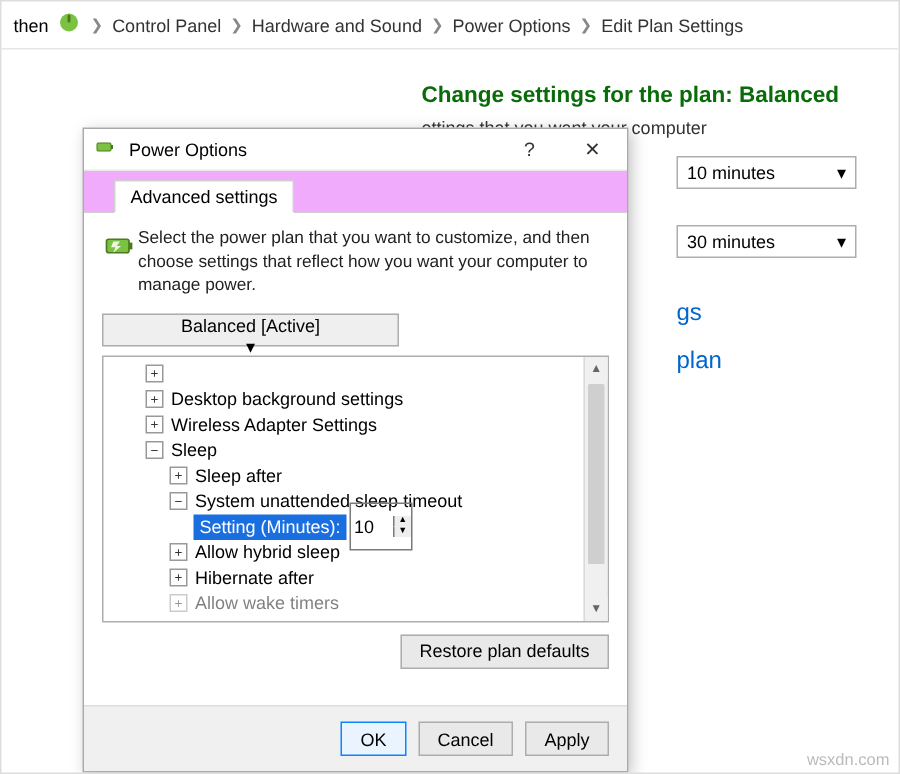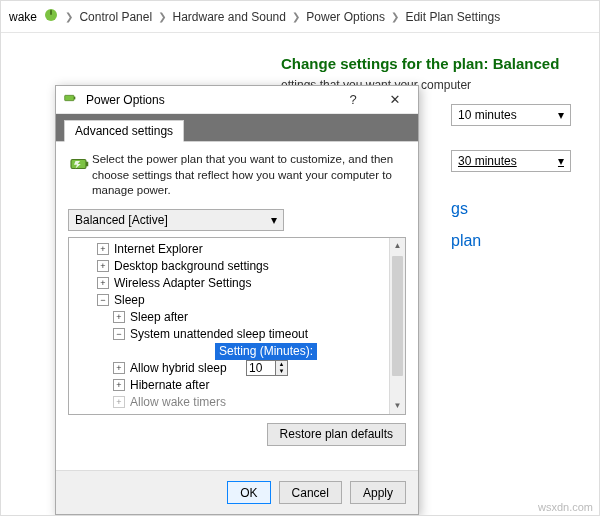--- a/index.html
+++ b/index.html
@@ -19,38 +19,38 @@
 .bgrow { display: flex; align-items: center; gap: 10px; margin: 12px 0 0 170px; }
 .select { display: inline-flex; align-items: center; justify-content: space-between; width: 120px; height: 22px; border: 1px solid #adadad; background: #fff; padding: 0 6px; font-size: 12px; }
 .linkblue { color: #0066cc; margin-left: 170px; margin-top: 28px; font-size: 16px; }
 
 
 .dlg { position: absolute; left: 54px; top: 84px; width: 364px; height: 430px; background: #fff; border: 1px solid #aaa; box-shadow: 2px 2px 10px rgba(0,0,0,0.25); }
 .titlebar { display: flex; align-items: center; gap: 8px; height: 28px; padding: 0 6px; background: #fff; border-bottom: 1px solid #e8e8e8; }
 .titlebar .tspacer { flex: 1; }
 .tbtn { width: 34px; height: 22px; display: flex; align-items: center; justify-content: center; color: #333; font-size: 13px; }
 
-.tabstrip { display: flex; align-items: flex-end; border-bottom: 1px solid #d0d0d0; padding: 6px 8px 0; background: #737373; }
+.tabstrip { display: flex; align-items: flex-end; border-bottom: 1px solid #d0d0d0; padding: 6px 20px 0; background: #f0abfc; }
 .tab { border: 1px solid #d0d0d0; border-bottom: 1px solid #fff; background: #fff; padding: 3px 10px; font-size: 12px; margin-bottom: -1px; }
 
 .body { padding: 10px 12px; }
 .intro { display: flex; align-items: flex-start; margin-bottom: 10px; }
 .intro .txt { font-size: 11.5px; line-height: 1.35; color: #222; }
-.planselect { display:inline-flex; align-items:center; justify-content:space-between; width: 216px; height: 22px; border: 1px solid #adadad; background: #efefef; padding: 0 6px; font-size: 12px; margin-bottom: 6px; }
+.planselect { display:inline-flex; align-items:center; justify-content:space-between; width: 198px; height: 22px; border: 1px solid #adadad; background: #efefef; padding: 0 6px; font-size: 12px; margin-bottom: 6px; flex-direction: column; }
 
 .tree-wrap { position: relative; }
 .tree { border: 1px solid #adadad; height: 178px; overflow: hidden; padding: 3px 2px; font-size: 12px; line-height: 17px; white-space: nowrap; }
 .tree .ln { height: 17px; display: flex; align-items: center; }
 .tree .ind1 { padding-left: 26px; }
 .tree .ind2 { padding-left: 42px; }
-.tree .ind3 { padding-left: 58px; flex-direction: column; }
+.tree .ind3 { padding-left: 58px; }
 .expander { width: 12px; height: 12px; border: 1px solid #999; display: inline-flex; align-items: center; justify-content: center; font-size: 9px; line-height: 9px; margin-right: 5px; background: #fff; color: #333; }
 .linkspan { color: #0066cc; margin-left: 4px; }
 .selbox { background: #1a6fe0; color: #fff; padding: 0 4px; display: inline-block; }
-.spin { display: inline-flex; align-items: center; border: 1px solid #7a7a7a; height: 16px; margin-left: 2px; }
+.spin { display: inline-flex; align-items: center; border: 1px solid #7a7a7a; height: 32px; margin-left: 2px; }
 .spin input { width: 28px; height: 14px; border: none; font-size: 12px; padding: 0 2px; outline: none; }
 .spin .arrows { display: flex; flex-direction: column; width: 12px; }
 .spin .arrows span { height: 7px; font-size: 6px; text-align: center; border-left: 1px solid #7a7a7a; line-height: 7px; background: #eee; }
 .vscroll { position: absolute; right: 1px; top: 1px; width: 16px; height: 176px; background: #f0f0f0; border-left: 1px solid #dadada; }
 .vscroll .sarrow { height: 16px; background: #f0f0f0; display:flex; align-items:center; justify-content:center; font-size:8px; color:#666; }
 .vscroll .thumb { position: absolute; left: 2px; right: 2px; top: 18px; height: 120px; background: #cfcfcf; border-radius: 1px; }
 
 .defaults { display: flex; justify-content: flex-end; margin-top: 8px; }
 .dbtn, .abtn { height: 23px; border: 1px solid #adadad; background: #e9e9e9; font-size: 12px; padding: 0 12px; display: inline-flex; align-items: center; }
 .actions { display: flex; gap: 8px; justify-content: flex-end; padding: 10px 12px; background: #f0f0f0; border-top: 1px solid #ddd; position: absolute; left:0; right:0; bottom:0; }
@@ -58,21 +58,21 @@
 
 .watermark { position: absolute; right: 6px; bottom: 2px; font-size: 11px; color: #bbb; }
 
 .battery-icon { width: 24px; height: 24px; }
 .power-icon-sm { width: 16px; height: 16px; }
 </style>
 </head>
 <body>
 
 <div class="bc">
-  <span>wake</span>
+  <span>then</span>
   <span>
     <svg class="power-icon-sm" viewBox="0 0 24 24">
         <circle cx="12" cy="12" r="9" fill="#7cc242"></circle>
         <rect x="10.5" y="4" width="3" height="8" rx="1.5" fill="#4a7a1f"></rect>
       </svg>
   </span>
   <span class="sep">❯</span>
   <span class="path">Control Panel</span>
   <span class="sep">❯</span>
   <span class="path">Hardware and Sound</span>
@@ -84,21 +84,21 @@
 
 <div class="page">
   <h2>Change settings for the plan: Balanced</h2>
   <div class="sub">ettings that you want your computer</div>
   <div class="bgrow">
     <div class="select">
       <span>10 minutes</span>
       <span>▾</span>
     </div>
   </div>
-  <div class="bgrow" style="margin-top:24px;text-decoration:underline;">
+  <div class="bgrow" style="margin-top:24px;">
     <div class="select">
       <span>30 minutes</span>
       <span>▾</span>
     </div>
   </div>
   <div class="linkblue">gs</div>
   <div class="linkblue" style="margin-top:14px;">plan</div>
 </div>
 
 <div class="dlg">
@@ -133,21 +133,20 @@
 
     <div class="planselect">
       <span>Balanced [Active]</span>
       <span>▾</span>
     </div>
 
     <div class="tree-wrap">
       <div class="tree">
         <div class="ln ind1">
             <span class="expander">+</span>
-            <span>Internet Explorer</span>
           </div>
         <div class="ln ind1">
             <span class="expander">+</span>
             <span>Desktop background settings</span>
           </div>
         <div class="ln ind1">
             <span class="expander">+</span>
             <span>Wireless Adapter Settings</span>
           </div>
         <div class="ln ind1">

